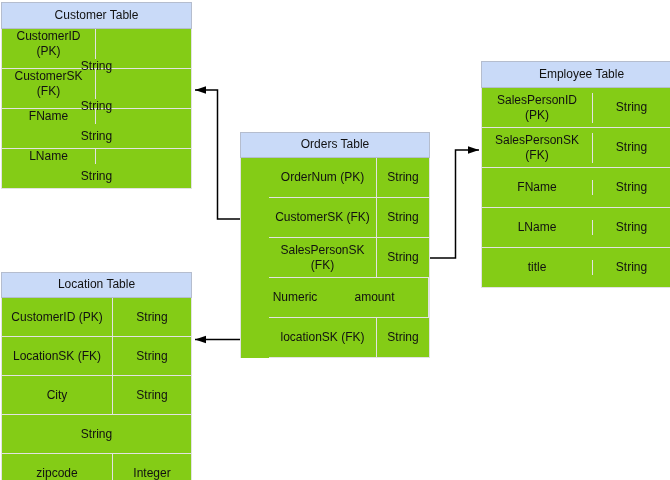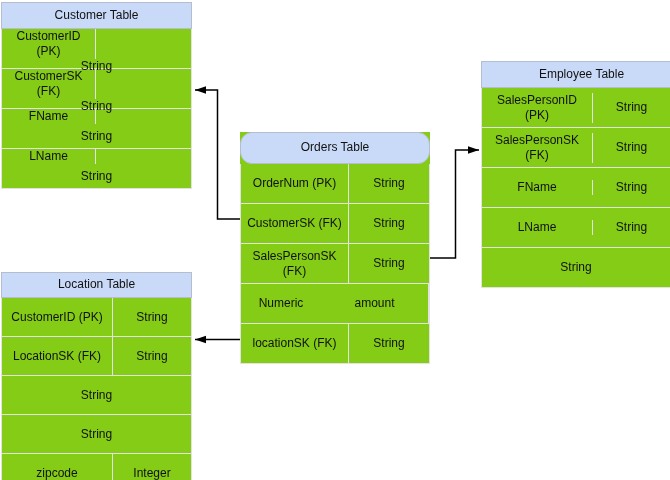--- a/index.html
+++ b/index.html
@@ -48,22 +48,22 @@
   .cell-field{border-right:1px solid var(--row-border);}
   .cell-type{flex:1;}
 
   
   .t-customer{left:1px;top:2px;width:191px;}
   .t-customer .erd-header{height:27px;}
   .t-customer .erd-row{height:40px;flex-direction:column;}
   .t-customer .cell-field{width:94px;}
 
   .t-orders{left:240px;top:132px;width:190px;}
-  .t-orders .erd-header{height:32px;border-radius:12px;}
-  .t-orders .erd-row{height:40px;}
+  .t-orders .erd-header{height:26px;}
+  .t-orders .erd-row{height:40px;margin-left:28px;}
   .t-orders .cell-field{width:108px;}
 
   .t-employee{left:481px;top:61px;width:190px;}
   .t-employee .erd-header{height:27px;padding-left:11px;}
   .t-employee .erd-row{height:40px;align-items:center;}
   .t-employee .cell-field{width:111px;}
 
   .t-location{left:1px;top:272px;width:191px;}
   .t-location .erd-header{height:26px;}
   .t-location .erd-row{height:39px;}
@@ -145,37 +145,39 @@
       </div>
       <div class="erd-row">
         <div class="cell cell-field">FName</div>
         <div class="cell cell-type">String</div>
       </div>
       <div class="erd-row">
         <div class="cell cell-field">LName</div>
         <div class="cell cell-type">String</div>
       </div>
       <div class="erd-row">
+        <div class="cell cell-field">title</div>
         <div class="cell cell-type">String</div>
       </div>
     </div>
   </div>
 
   <div class="erd-table t-location">
     <div class="erd-header">Location Table</div>
     <div class="erd-body">
       <div class="erd-row">
         <div class="cell cell-field">CustomerID (PK)</div>
         <div class="cell cell-type">String</div>
       </div>
       <div class="erd-row">
         <div class="cell cell-field">LocationSK (FK)</div>
         <div class="cell cell-type">String</div>
       </div>
       <div class="erd-row">
+        <div class="cell cell-field">City</div>
         <div class="cell cell-type">String</div>
       </div>
       <div class="erd-row">
         <div class="cell cell-type">String</div>
       </div>
       <div class="erd-row">
         <div class="cell cell-field">zipcode</div>
         <div class="cell cell-type">Integer</div>
       </div>
     </div>

